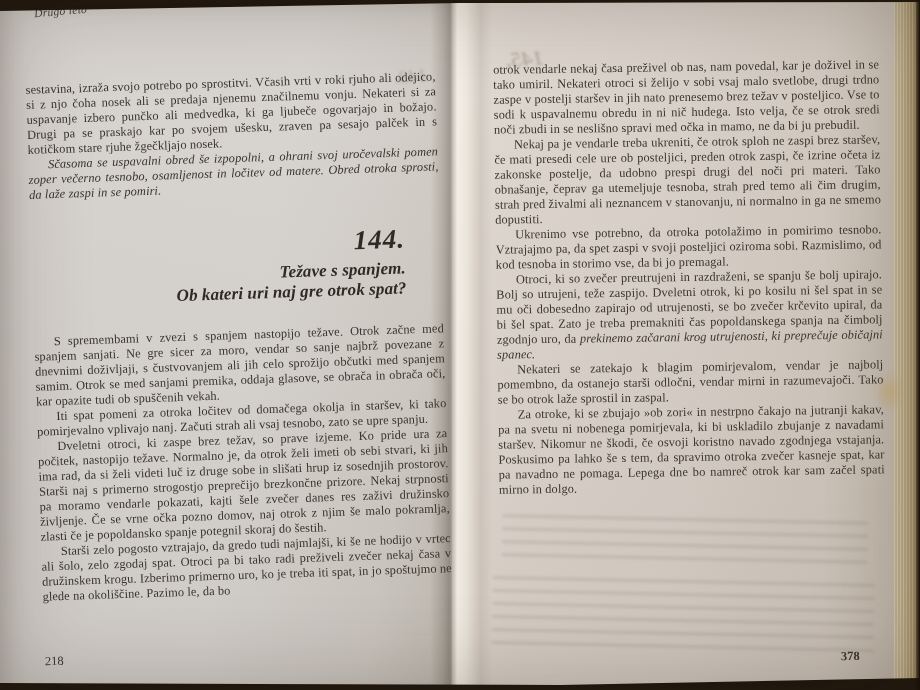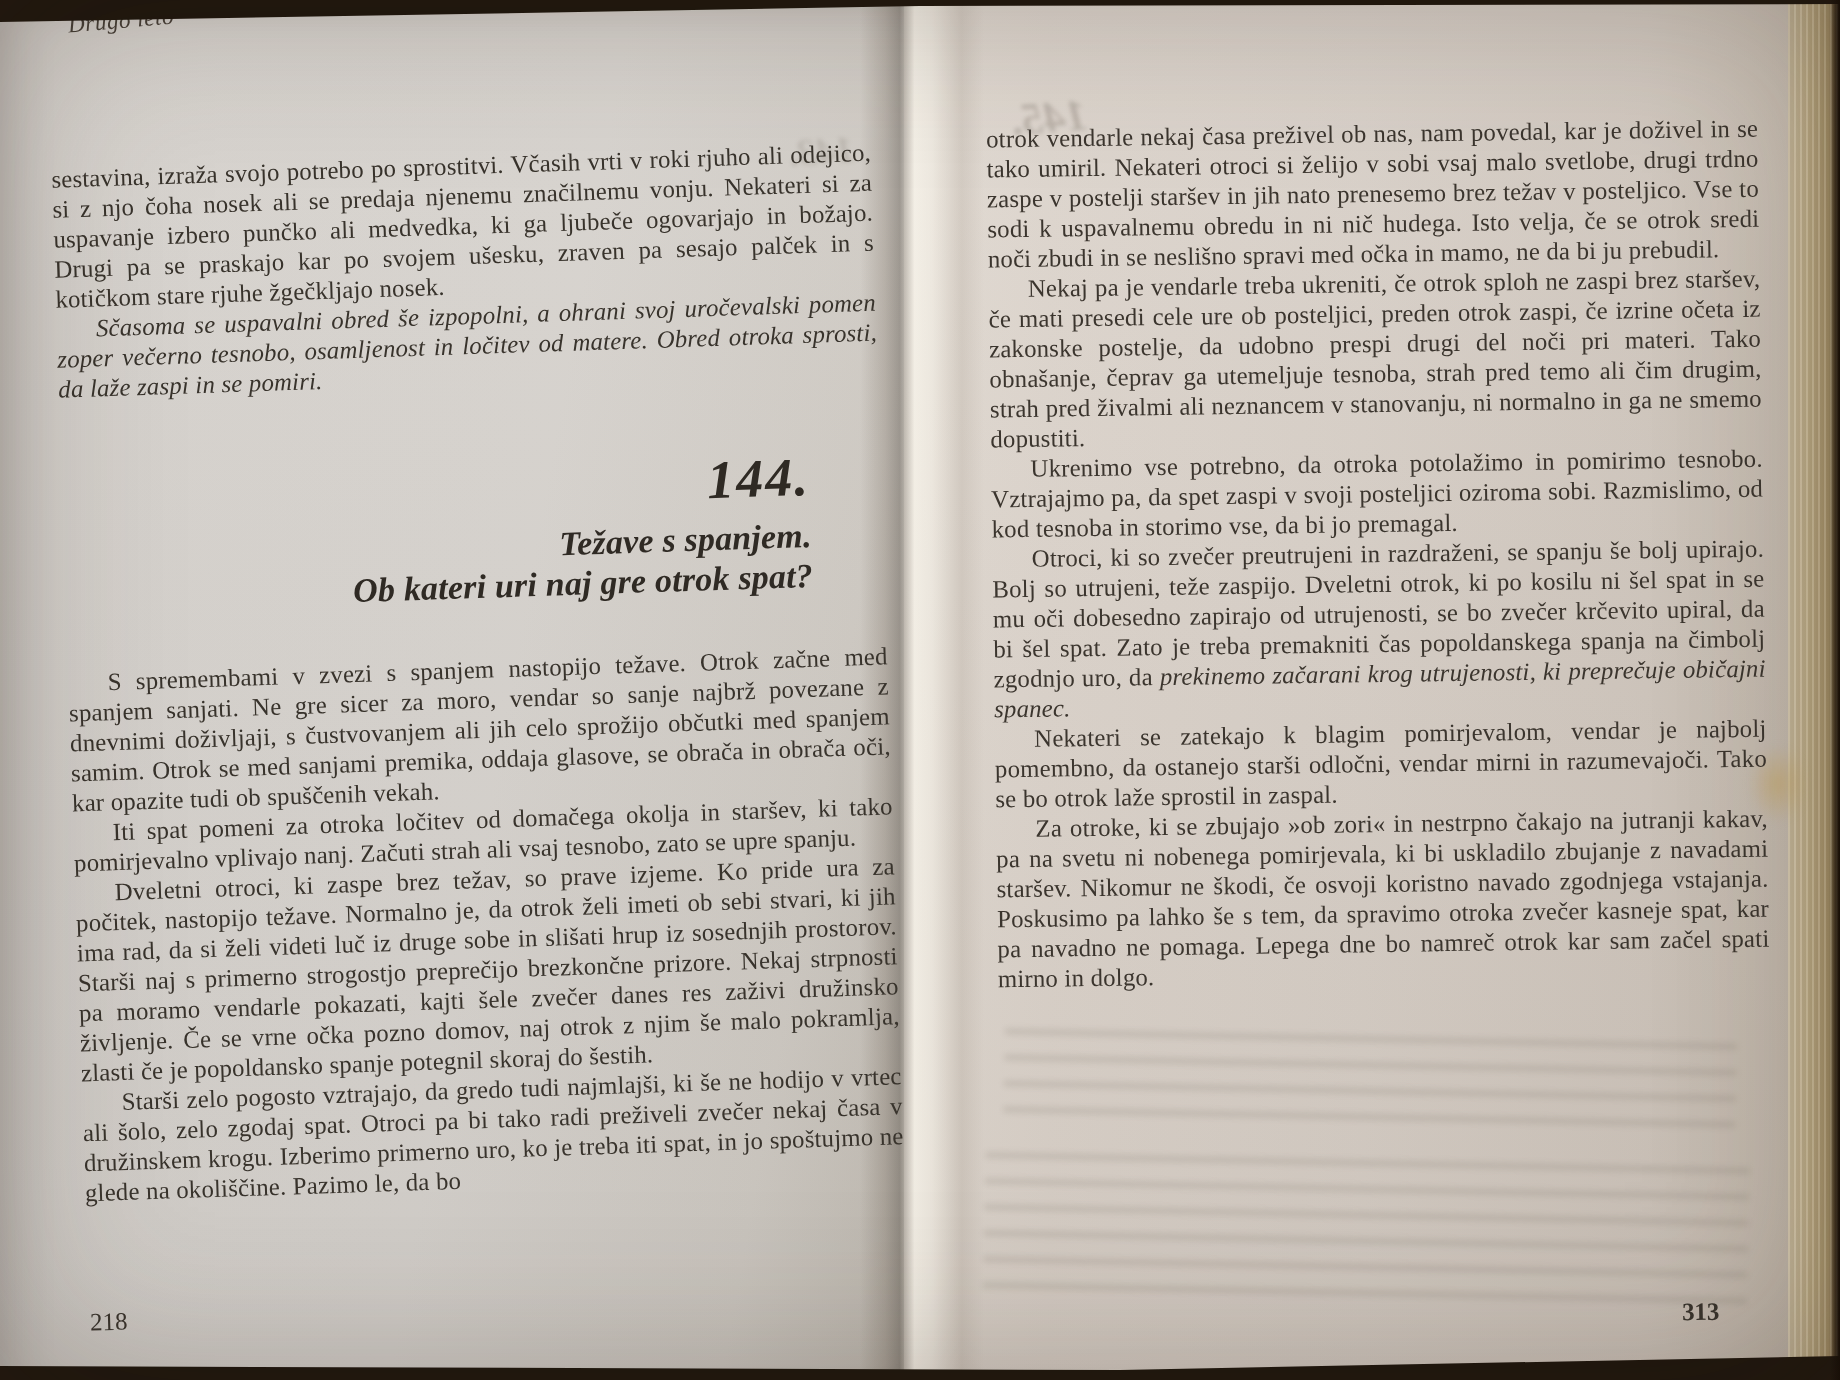--- a/index.html
+++ b/index.html
@@ -128,20 +128,20 @@
     <p>Ukrenimo vse potrebno, da otroka potolažimo in pomirimo tesnobo. Vztrajajmo pa, da spet zaspi v svoji posteljici oziroma sobi. Razmislimo, od kod tesnoba in storimo vse, da bi jo premagal.</p>
     <p><span>Otroci, ki so zvečer preutrujeni in razdraženi, se spanju še bolj upirajo. Bolj so utrujeni, teže zaspijo. Dveletni otrok, ki po kosilu ni šel spat in se mu oči dobesedno zapirajo od utrujenosti, se bo zvečer krčevito upiral, da bi šel spat. Zato je treba premakniti čas popoldanskega spanja na čimbolj zgodnjo uro, da </span><i>prekinemo začarani krog utrujenosti, ki preprečuje običajni spanec.</i></p>
     <p>Nekateri se zatekajo k blagim pomirjevalom, vendar je najbolj pomembno, da ostanejo starši odločni, vendar mirni in razumevajoči. Tako se bo otrok laže sprostil in zaspal.</p>
     <p>Za otroke, ki se zbujajo »ob zori« in nestrpno čakajo na jutranji kakav, pa na svetu ni nobenega pomirjevala, ki bi uskladilo zbujanje z navadami staršev. Nikomur ne škodi, če osvoji koristno navado zgodnjega vstajanja. Poskusimo pa lahko še s tem, da spravimo otroka zvečer kasneje spat, kar pa navadno ne pomaga. Lepega dne bo namreč otrok kar sam začel spati mirno in dolgo.</p>
   </div>
 
   <div class="ghost-lines ghost-block-1"></div>
   <div class="ghost-lines ghost-block-2"></div>
 
   <div class="page-number pn-left">218</div>
-  <div class="page-number pn-right">313</div>
+  <div class="page-number pn-right">378</div>
 
   <div class="edge-top"></div>
   <div class="edge-bottom"></div>
   <div class="edge-right"></div>
   <div class="vignette"></div>
 
 </div>
 
 </body></html>

